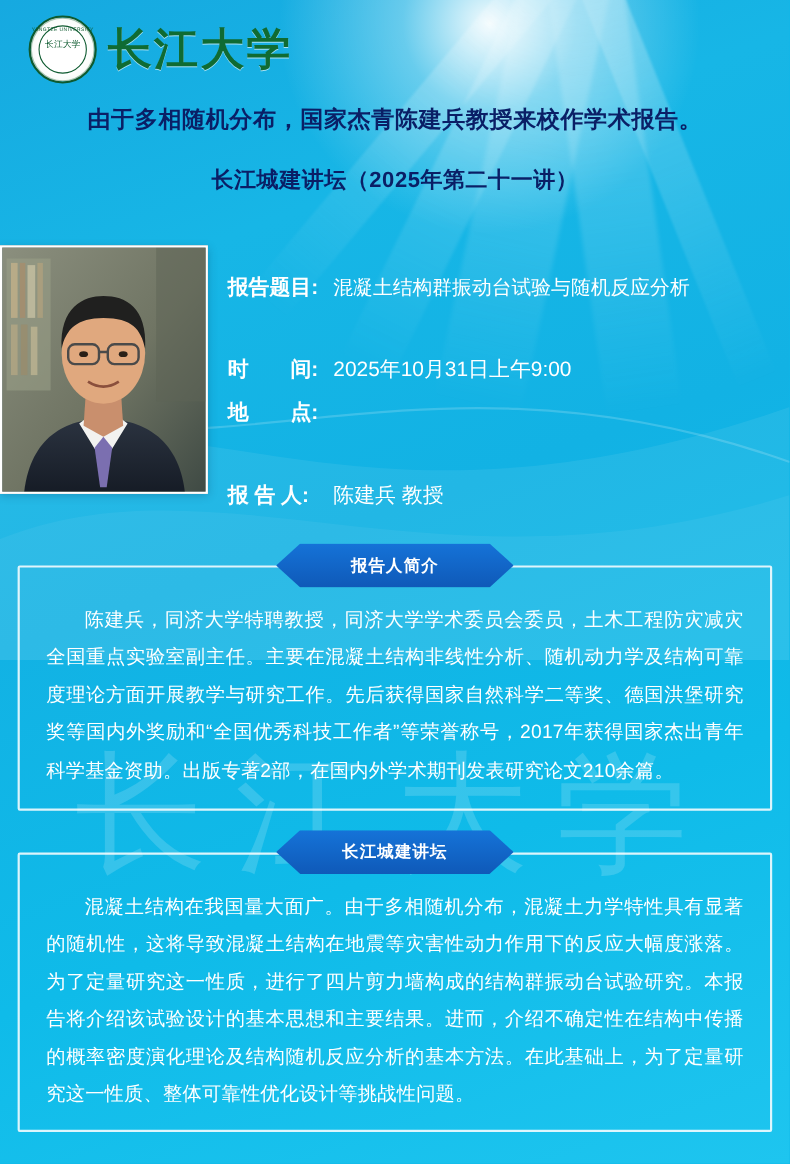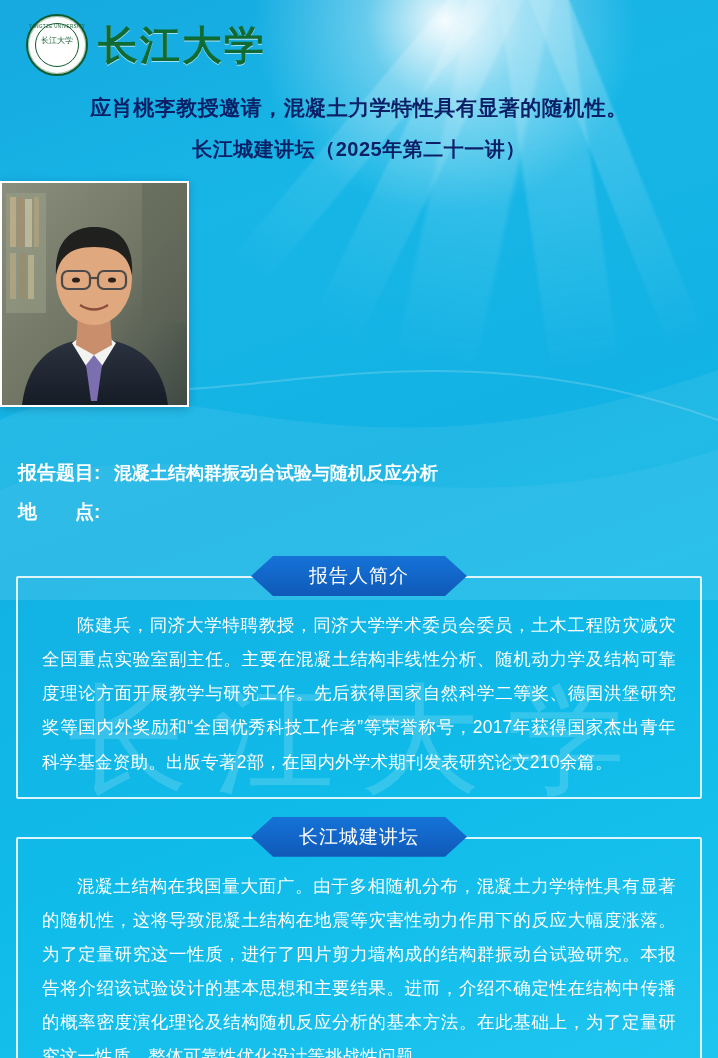--- a/index.html
+++ b/index.html
@@ -129,35 +129,34 @@
     position: relative;
     margin: 6px 0 0 0;
     text-align: center;
     font-size: 21px;
     font-weight: bold;
     color: #0a1f66;
     letter-spacing: .5px;
   }
   .title-sub {
     position: relative;
-    margin-top: 14px;
+    margin-top: 28px;
     text-align: center;
     font-size: 20px;
     font-weight: bold;
     color: #0a1f66;
     letter-spacing: .5px;
   }
 
   
   .info-block {
     position: relative;
     margin-top: 18px;
     display: flex;
-    align-items: flex-start;
-    flex-direction: column;
+    align-items: center;
   }
   .portrait {
     width: 185px;
     height: 222px;
     flex: 0 0 auto;
     border: 2px solid #ffffff;
     box-shadow: 0 2px 8px rgba(0,40,70,.25);
     overflow: hidden;
     position: relative;
     background: #6d7a74;
@@ -178,21 +177,21 @@
   .det-label {
     font-size: 19px;
     font-weight: bold;
     color: #ffffff;
     width: 96px;
     flex: 0 0 auto;
     letter-spacing: 0px;
   }
   .det-value {
     font-size: 19px;
-    font-weight: bold;
+    font-weight: normal;
     color: #ffffff;
     margin-top: 36px;
   }
   .det-value.small { font-size: 18px; }
 
   
   .section {
     position: relative;
     margin: 18px 16px 0 16px;
   }
@@ -210,22 +209,22 @@
     clip-path: polygon(22px 0, calc(100% - 22px) 0, 100% 50%, calc(100% - 22px) 100%, 22px 100%, 0 50%);
     box-shadow: 0 2px 5px rgba(0,30,70,.25);
   }
   .banner .txt {
     position: absolute;
     inset: 0;
     display: flex;
     align-items: center;
     justify-content: center;
     color: #ffffff;
-    font-size: 19px;
-    font-weight: normal;
+    font-size: 15px;
+    font-weight: bold;
     letter-spacing: 1px;
   }
   .panel {
     position: relative;
     margin-top: -20px;
     border: 2px solid rgba(255,255,255,.85);
     border-radius: 2px;
     padding: 30px 24px 16px 24px;
     min-height: 40px;
   }
@@ -266,21 +265,21 @@
   <div class="header">
     <div class="logo-row">
       <div class="seal">
         <div class="seal-top">YANGTZE UNIVERSITY</div>
         <div class="seal-mid">长江大学</div>
       </div>
       <div class="univ-name">长江大学</div>
     </div>
   </div>
 
-  <div class="title-main">应肖桃李教授邀请，混凝土力学特性具有显著的随机性。</div>
+  <div class="title-main">由于多相随机分布，国家杰青陈建兵教授来校作学术报告。</div>
   <div class="title-sub">长江城建讲坛（2025年第二十一讲）</div>
 
   <div class="info-block">
     <div class="portrait">
       <svg viewBox="0 0 185 222" preserveAspectRatio="none">
         <defs>
           <linearGradient id="bgshelf" x1="0" y1="0" x2="1" y2="1">
             <stop offset="0%" stop-color="#8b8f7e"></stop>
             <stop offset="55%" stop-color="#6f7463"></stop>
             <stop offset="100%" stop-color="#3f4a44"></stop>
@@ -323,21 +322,29 @@
         <path d="M78 122 Q92 131 106 122" stroke="#8a4f3c" stroke-width="2.4" fill="none"></path>
       </svg>
     </div>
 
     <div class="details">
       <div class="det-row">
         <span class="det-label">报告题目:</span>
         <span class="det-value small">混凝土结构群振动台试验与随机反应分析</span>
       </div>
       <div class="det-row">
+        <span class="det-label">时　　间:</span>
+        <span class="det-value">2025年10月31日上午9:00</span>
+      </div>
+      <div class="det-row">
         <span class="det-label">地　　点:</span>
+      </div>
+      <div class="det-row">
+        <span class="det-label">报 告 人:</span>
+        <span class="det-value">陈建兵 教授</span>
       </div>
     </div>
   </div>
 
   <div class="section">
     <div class="banner">
       <div class="shape"></div>
       <div class="txt">报告人简介</div>
     </div>
     <div class="panel bio">

